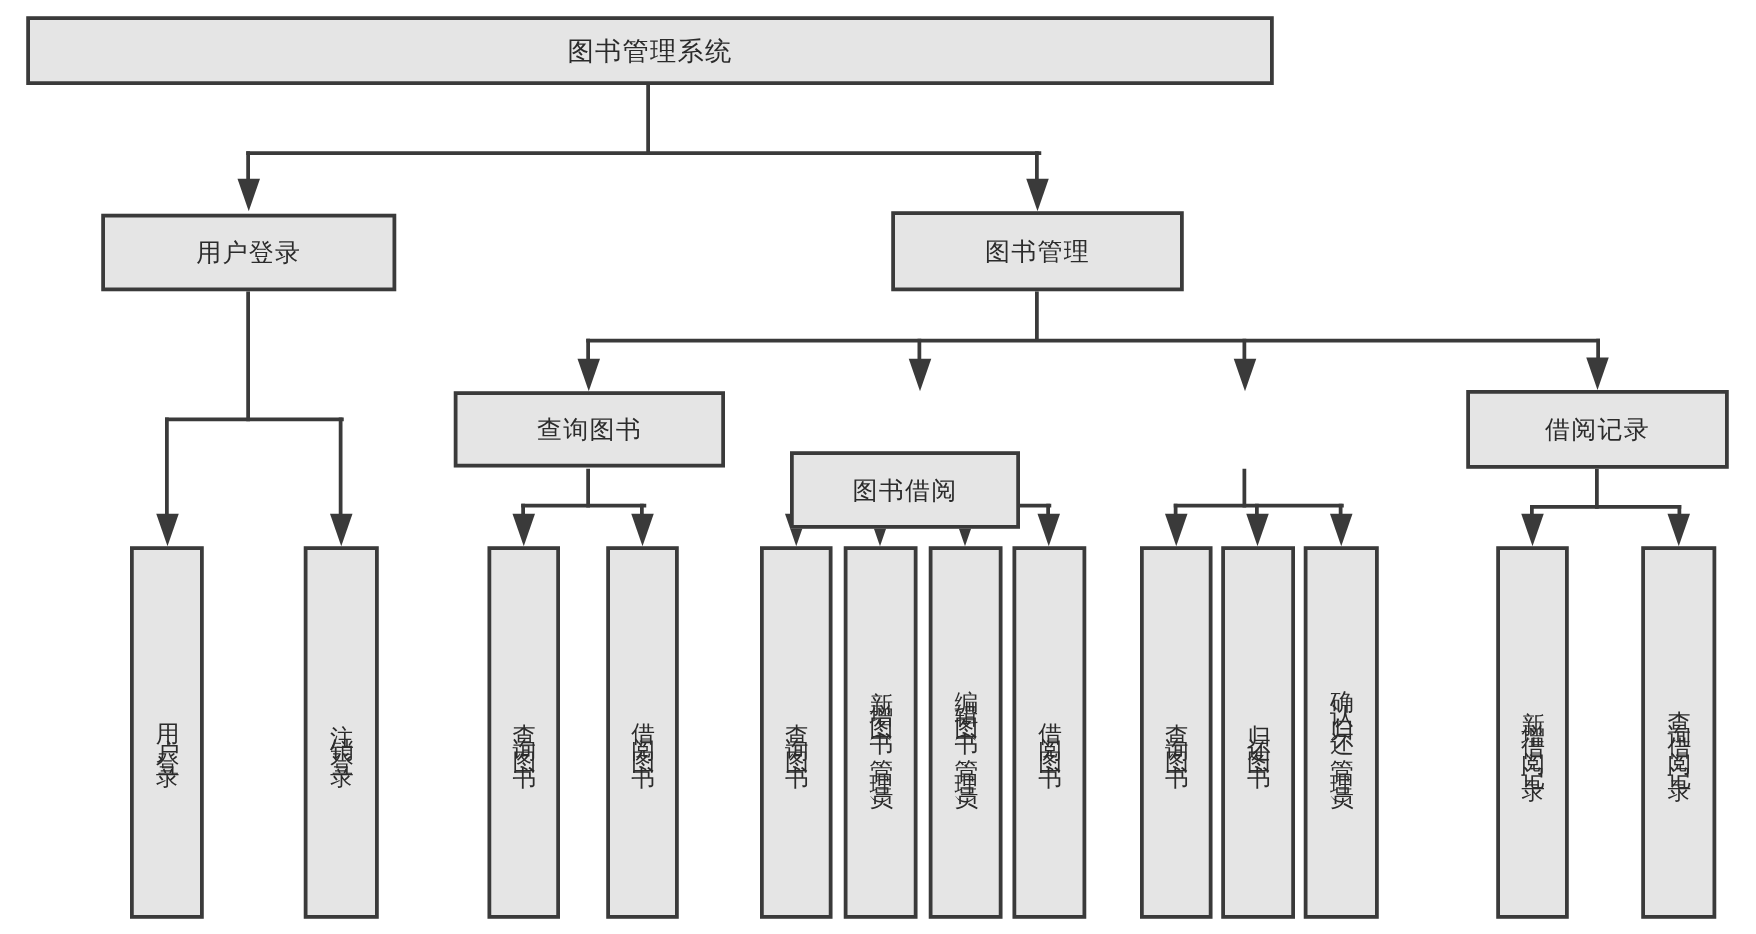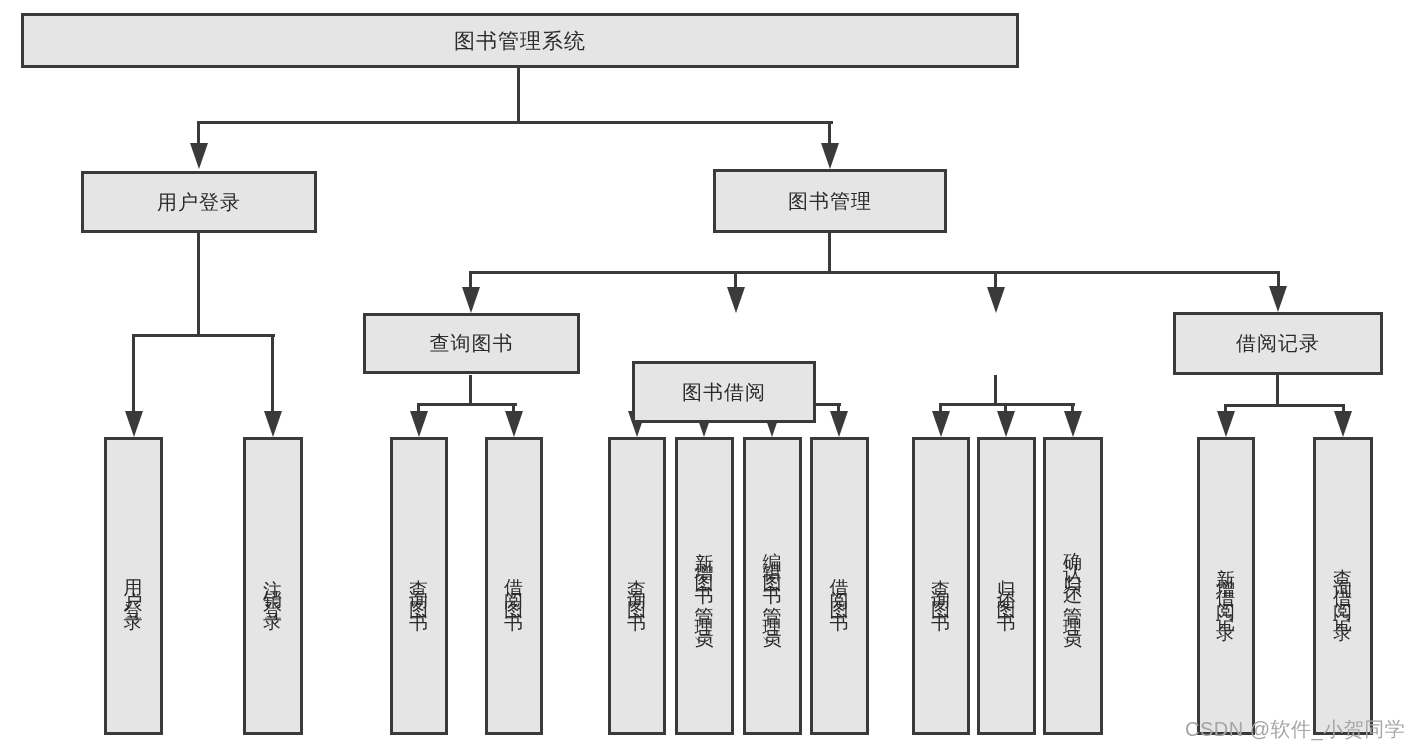--- a/index.html
+++ b/index.html
@@ -143,14 +143,13 @@
   <div class="box vbox" style="left:1043px;top:437px;width:60px;height:298px;">
     <span>确认归还（管理员）</span>
   </div>
   <div class="box vbox" style="left:1197px;top:437px;width:58px;height:298px;">
     <span>新增借阅记录</span>
   </div>
   <div class="box vbox" style="left:1313px;top:437px;width:60px;height:298px;">
     <span>查询借阅记录</span>
   </div>
 
-  <div class="watermark">CSDN @软件_小贺同学</div>
 </div>
 
 </body></html>

